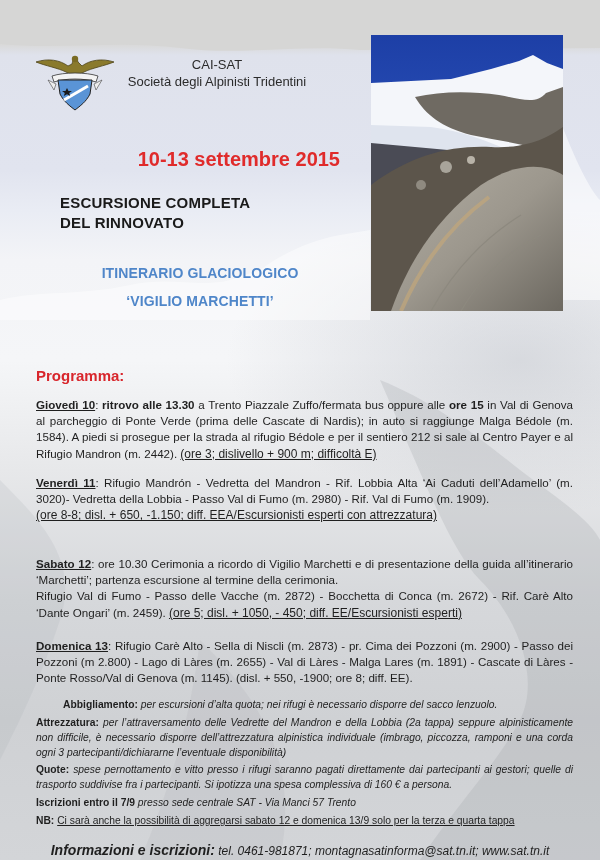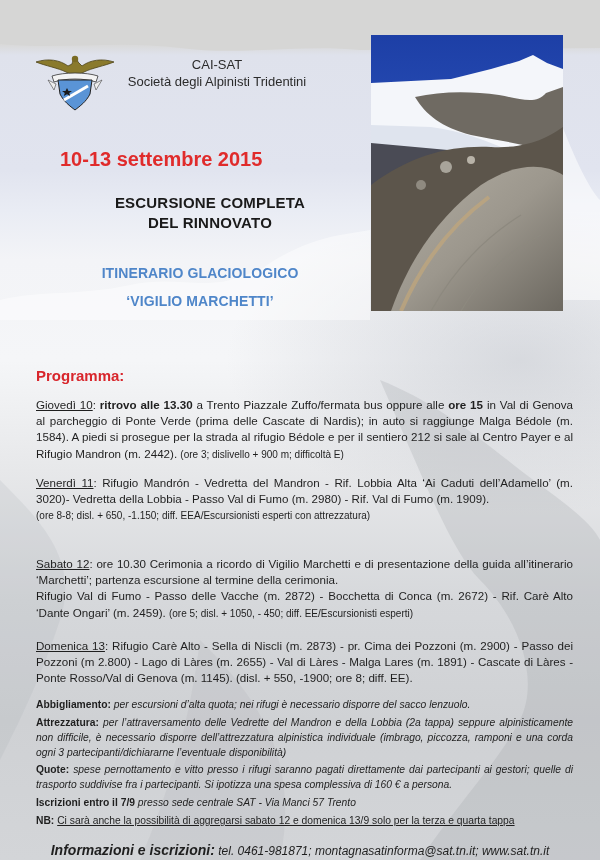--- a/index.html
+++ b/index.html
@@ -20,39 +20,39 @@
   .bg-ridge {
     position:absolute; left:0; top:0; width:600px; height:860px; z-index:0;
   }
   .content { position:absolute; left:0; top:0; width:600px; height:860px; z-index:1; }
 
   .logo { position:absolute; left:34px; top:50px; width:82px; height:62px; }
   .org { position:absolute; left:122px; top:56px; width:190px; text-align:center; font-size:13px; line-height:17px; color:#2b2b2b; }
 
   .photo { position:absolute; left:371px; top:35px; width:192px; height:276px; overflow:hidden; }
 
-  .dates { position:absolute; left:60px; top:148px; width:280px; text-align:left; color:#e02b2b; font-weight:bold; font-size:20px; }
-  .subtitle { position:absolute; left:60px; top:193px; width:300px; text-align:center; font-weight:bold; font-size:15px; line-height:20px; color:#1a1a1a; letter-spacing:0.2px; }
+  .dates { position:absolute; left:60px; top:148px; width:280px; text-align:right; color:#e02b2b; font-weight:bold; font-size:20px; }
+  .subtitle { position:absolute; left:60px; top:193px; width:300px; text-align:left; font-weight:bold; font-size:15px; line-height:20px; color:#1a1a1a; letter-spacing:0.2px; }
   .main-title { position:absolute; left:40px; top:259px; width:320px; text-align:center; font-weight:bold; font-size:14px; line-height:28px; color:#4f86c9; letter-spacing:0.1px; }
 
   .prog-head { position:absolute; left:36px; top:367px; color:#d8262c; font-weight:bold; font-size:15px; }
 
   .day { position:absolute; left:36px; width:537px; font-size:11.6px; line-height:16.2px; text-align:justify; color:#1f1f1f; }
-  .day .dname { font-weight:normal; text-decoration:underline;margin-top:42px; }
+  .day .dname { font-weight:bold; text-decoration:underline;margin-top:42px; }
   .day b { font-weight:bold; }
-  .small { font-size:10px; }
+  .small { font-size:12px;text-decoration:underline; }
   #day1 { top:397px; }
   #day2 { top:475px; }
   #day3 { top:556px; }
   #day4 { top:638px; }
 
   .note { position:absolute; left:36px; width:537px; font-size:10.3px; line-height:15px; text-align:justify; color:#1f1f1f; }
   .note .lab { font-weight:bold; font-style:normal; }
   .note .it { font-style:italic; }
-  #n-abb { top:697px; }
+  #n-abb { top:697px;margin-left:27px; }
   #n-att { top:715px; }
   #n-quo { top:762px; }
   #n-isc { top:795px; }
   #n-nb  { top:813px; }
   #n-nb .u { text-decoration:underline; }
 
   .info { position:absolute; left:0; top:842px; width:600px; text-align:center; font-size:12px; font-style:italic; color:#1f1f1f; }
   .info .lab { font-weight:bold; font-size:14px; }
 </style>
 </head>

